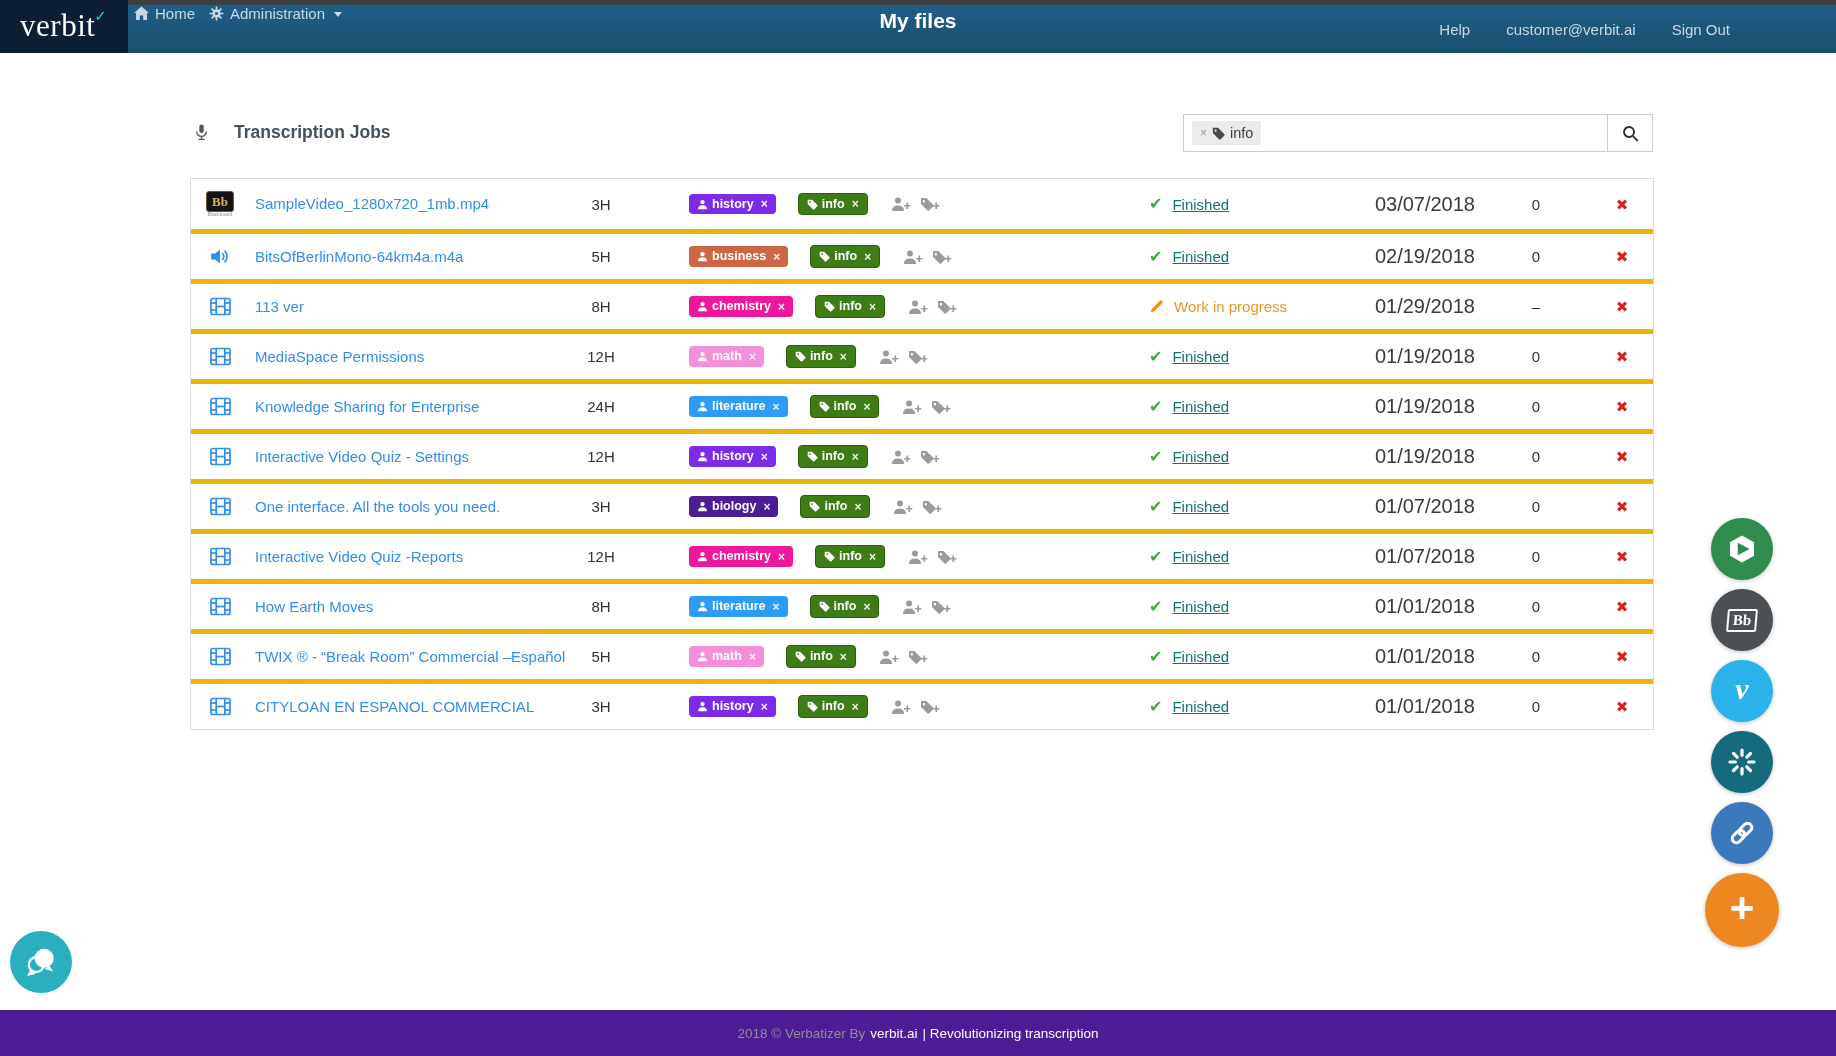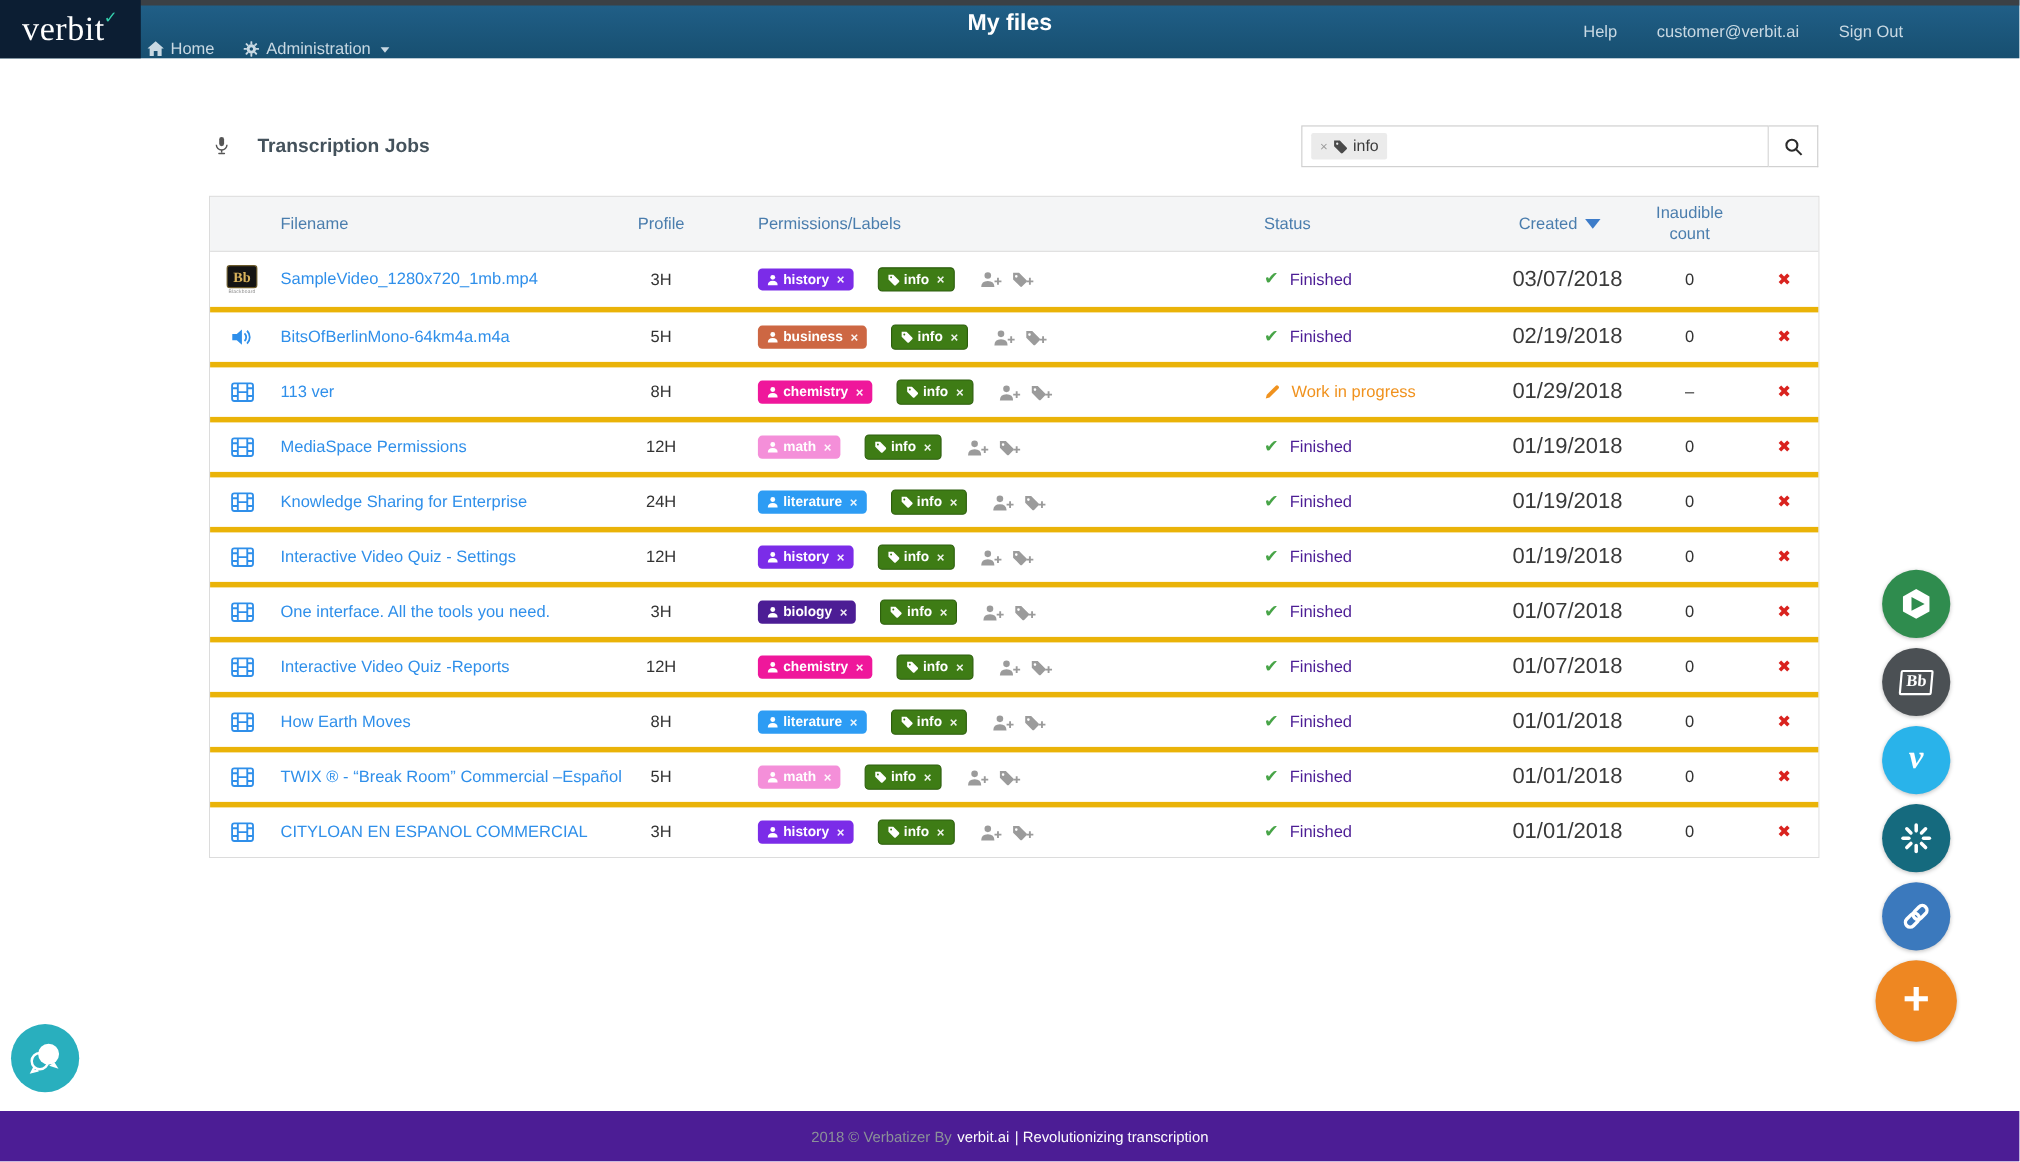--- a/index.html
+++ b/index.html
@@ -22,21 +22,21 @@
     display:flex;align-items:center;justify-content:center;cursor:pointer;
   }
   .brand-text{
     font-family:"Liberation Serif","DejaVu Serif",serif;
     color:#fff;font-size:31px;letter-spacing:.5px;position:relative;top:-1px;
   }
   .brand-check{
     color:#35d0ae;font-size:15px;font-weight:700;position:relative;top:-11px;left:-1px;
   }
   .nav-left{
-    position:absolute;left:134px;top:5px;height:48px;display:flex;align-items:flex-end;gap:26px;z-index:2;
+    position:absolute;left:134px;top:5px;height:48px;display:flex;align-items:flex-start;gap:14px;z-index:2;
   }
   .nav-item{
     display:flex;align-items:center;gap:6px;color:#c9d9e3;font-size:15px;cursor:pointer;white-space:nowrap;
   }
   .nav-ic{width:15px;height:15px;display:block;}
   .caret{
     width:0;height:0;border-left:4px solid transparent;border-right:4px solid transparent;
     border-top:5px solid #c9d9e3;margin-left:3px;margin-top:2px;
   }
   .page-title{
@@ -104,21 +104,21 @@
   }
   .badge svg{width:11px;height:11px;fill:#fff;display:block;}
   .badge .bx{margin-left:3px;font-size:12px;opacity:.92;}
   .badge.info{background:#3e7c15;border:1px solid #2d5e0e;}
   .acts{display:flex;align-items:center;gap:7px;}
   .act{width:22px;height:17px;cursor:pointer;display:flex;align-items:center;}
   .act svg{width:22px;height:16px;display:block;}
   .c-status{display:flex;align-items:center;padding-left:18px;gap:10px;font-size:15px;}
   .chk{color:#47a447;font-size:16px;font-weight:700;line-height:1;}
   .st-svg{width:15px;height:15px;display:block;}
-  .st-tx.fin{color:#4c1d95;}
+  .st-tx.fin{color:#0f766e;text-decoration:underline;}
   .st-tx.prog{color:#f0921e;}
   .c-created{text-align:right;padding-right:6px;color:#3a3a3a;font-size:20px;}
   .c-count{text-align:center;color:#333;font-size:15px;}
   .c-del{display:flex;justify-content:center;}
   .del{color:#d9231f;font-size:15px;font-weight:700;cursor:pointer;line-height:1;}
   
   .file-svg{width:21px;height:19px;display:block;}
   .bb-file{display:flex;flex-direction:column;align-items:center;line-height:1;}
   .bb-chip{
     background:#141414;color:#d8b25c;font-family:"Liberation Serif","DejaVu Serif",serif;
@@ -236,33 +236,20 @@
   </div>
   <div class="search-btn">
     <svg viewBox="0 0 17 17" width="17" height="17" fill="none" stroke="#2b2b2b" stroke-width="1.9">
       <circle cx="7" cy="7" r="5"></circle>
       <line x1="10.8" y1="10.8" x2="15.8" y2="15.8"></line>
     </svg>
   </div>
 </div>
 
 <div class="jobs-table">
-  <div class="thead">
-    <div></div>
-    <div class="h-file">Filename</div>
-    <div class="h-prof">Profile</div>
-    <div class="h-labels">Permissions/Labels</div>
-    <div class="h-status">Status</div>
-    <div class="h-created">
-      <span>Created</span>
-      <span class="sort-tri"></span>
-    </div>
-    <div class="h-count">Inaudible count</div>
-    <div></div>
-  </div>
   <div>
   <div class="trow">
     <div class="c-icon">
           <span class="bb-file">
             <span class="bb-chip">Bb</span>
             <span class="bb-word">Blackboard</span>
           </span>
         </div>
     <div class="c-file"><a class="file-link">SampleVideo_1280x720_1mb.mp4</a></div>
     <div class="c-prof">3H</div>

